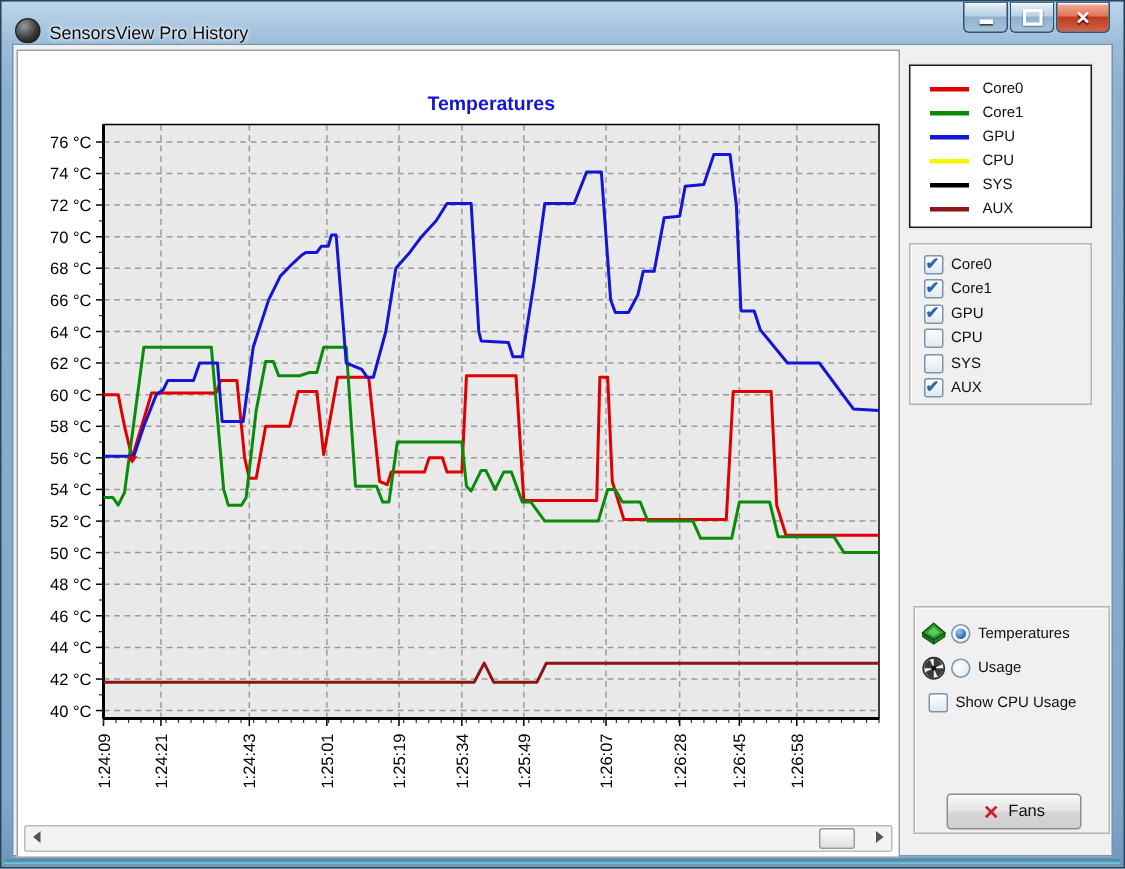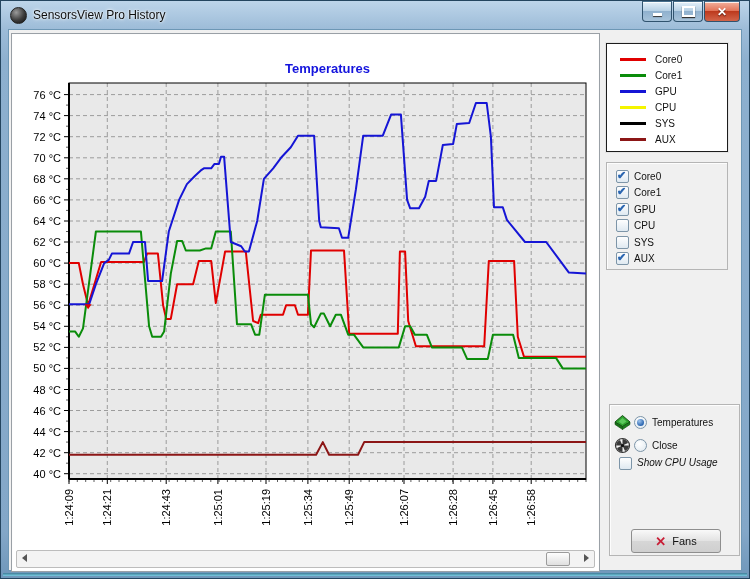--- a/index.html
+++ b/index.html
@@ -3,21 +3,21 @@
 <meta charset="utf-8">
 <style>
   html,body{margin:0;padding:0}
   body{width:750px;height:579px;position:relative;overflow:hidden;
        font-family:"Liberation Sans",sans-serif;background:#8fb0cf;}
   .window{position:absolute;inset:0;border:1px solid #24455f;
        background:linear-gradient(#bdd5ea,#9dbcd8 28px,#8db0cf 60px,#83a7c8 92%,#6f97ba);}
   .window::after{content:"";position:absolute;left:2px;right:2px;bottom:2px;height:3px;
        background:linear-gradient(#3f7c96,#79cde2);}
   
-  .titlebar{position:absolute;top:0;left:0;right:0;height:28px;display:flex;align-items:center;}
+  .titlebar{position:absolute;top:0;left:0;right:0;height:28px;display:flex;align-items:flex-end;}
   .app-icon{width:15px;height:15px;border-radius:50%;margin:0 6px 0 9px;
        background:radial-gradient(circle at 35% 30%,#9a9a9a,#3c3c3c 55%,#0d0d0d);
        border:1px solid #222;}
   .title-text{font-size:12px;color:#0d0d0d;text-shadow:0 0 4px #fff,0 0 2px #fff;}
   .winbtns{position:absolute;right:9px;top:0;display:flex;gap:1px;}
   .winbtn{width:28px;height:19px;border:1px solid #30536e;border-top:1px solid #466e8c;
        border-radius:0 0 4px 4px;display:flex;align-items:center;justify-content:center;
        background:linear-gradient(#e3f0fa 0%,#b8d1e5 45%,#90b1ce 50%,#a7c3da 100%);
        box-shadow:inset 0 1px 0 rgba(255,255,255,.8);}
   .winbtn.close{width:34px;
@@ -55,21 +55,21 @@
   .cb.on::after{content:"✔";position:absolute;left:0px;top:-2px;font-size:11px;color:#2b66b1;font-weight:bold;}
   .bottom-group{position:absolute;left:600px;top:374px;width:131px;height:152px;
        border:1px solid #b5b5b5;box-shadow:inset 1px 1px 0 #fdfdfd;box-sizing:border-box;}
   .radio-row{display:flex;align-items:center;height:23px;padding-left:4px;}
   .radio-row:first-child{padding-top:6px;}
   .mode-icon{width:17px;height:17px;margin-right:3px;flex:none;}
   .rb{width:13px;height:13px;border:1px solid #7d95a8;border-radius:50%;box-sizing:border-box;
       background:radial-gradient(circle at 40% 35%,#fff,#dde7ee);margin-right:5px;position:relative;flex:none;}
   .rb.on::after{content:"";position:absolute;left:2px;top:2px;width:7px;height:7px;border-radius:50%;
       background:radial-gradient(circle at 35% 30%,#9fc4ec,#2b66b1 70%);}
-  .opt-row{display:flex;height:23px;padding-left:9px;font-style:italic;}
+  .opt-row{display:flex;align-items:center;height:23px;padding-left:9px;}
   .close-btn{position:absolute;left:21px;top:124px;width:88px;height:22px;border:1px solid #8e8e8e;
       border-radius:3px;background:linear-gradient(#f9f9f9,#e3e3e3 48%,#d6d6d6 52%,#cfcfcf);
       display:flex;align-items:center;justify-content:center;gap:6px;font-size:11px;color:#111;}
   .close-x{color:#c81e36;font-weight:bold;font-size:13px;line-height:1;}
 </style>
 </head>
 <body>
 
 <div class="window">
 
@@ -354,21 +354,21 @@
       <div class="radio-row">
         <svg class="mode-icon" viewBox="0 0 17 17">
           <circle cx="8.5" cy="8.5" r="7" fill="#f2f2f2" stroke="#333" stroke-width="1.2"></circle>
           <path d="M8.5 8.5 L8.5 2 A6.5 6.5 0 0 1 14 6 Z" fill="#3a3a3a"></path>
           <path d="M8.5 8.5 L15 8.5 A6.5 6.5 0 0 1 11 14 Z" fill="#3a3a3a"></path>
           <path d="M8.5 8.5 L8.5 15 A6.5 6.5 0 0 1 3 11 Z" fill="#3a3a3a"></path>
           <path d="M8.5 8.5 L2 8.5 A6.5 6.5 0 0 1 6 3 Z" fill="#3a3a3a"></path>
           <circle cx="8.5" cy="8.5" r="1.6" fill="#111"></circle>
         </svg>
         <span class="rb"></span>
-        <span class="radio-label">Close</span>
+        <span class="radio-label">Usage</span>
       </div>
       <div class="opt-row">
         <span class="cb"></span>
         <span class="cb-label">Show CPU Usage</span>
       </div>
       <div class="close-btn">
         <span class="close-x">✕</span>
         <span>Fans</span>
       </div>
     </div>

